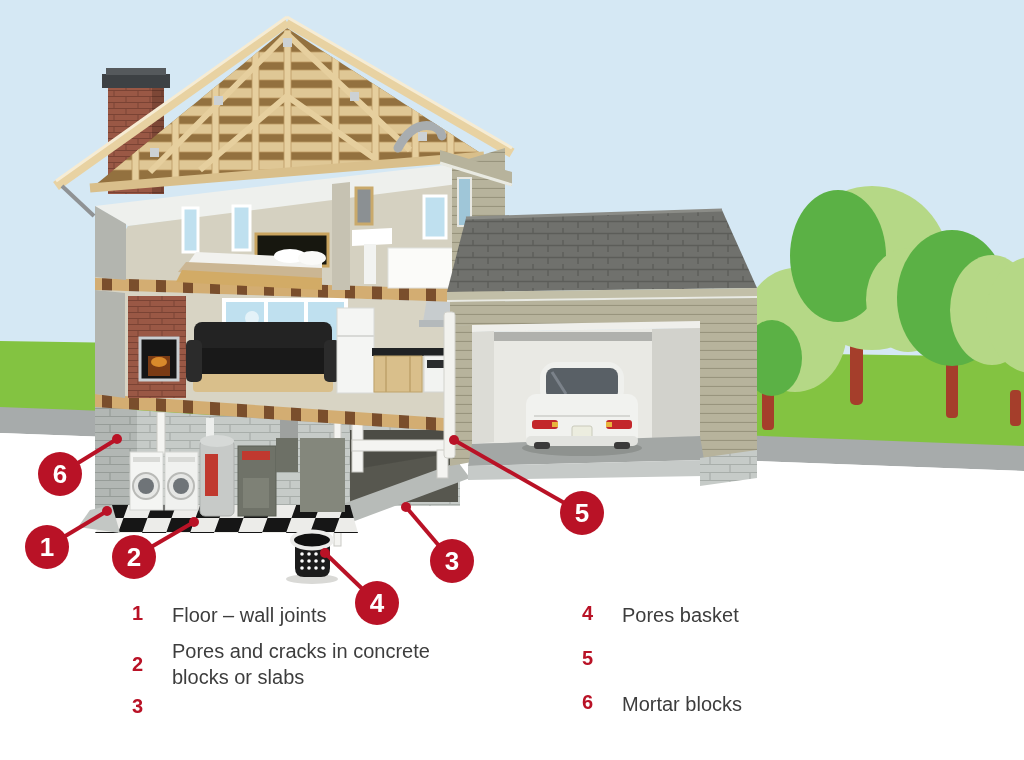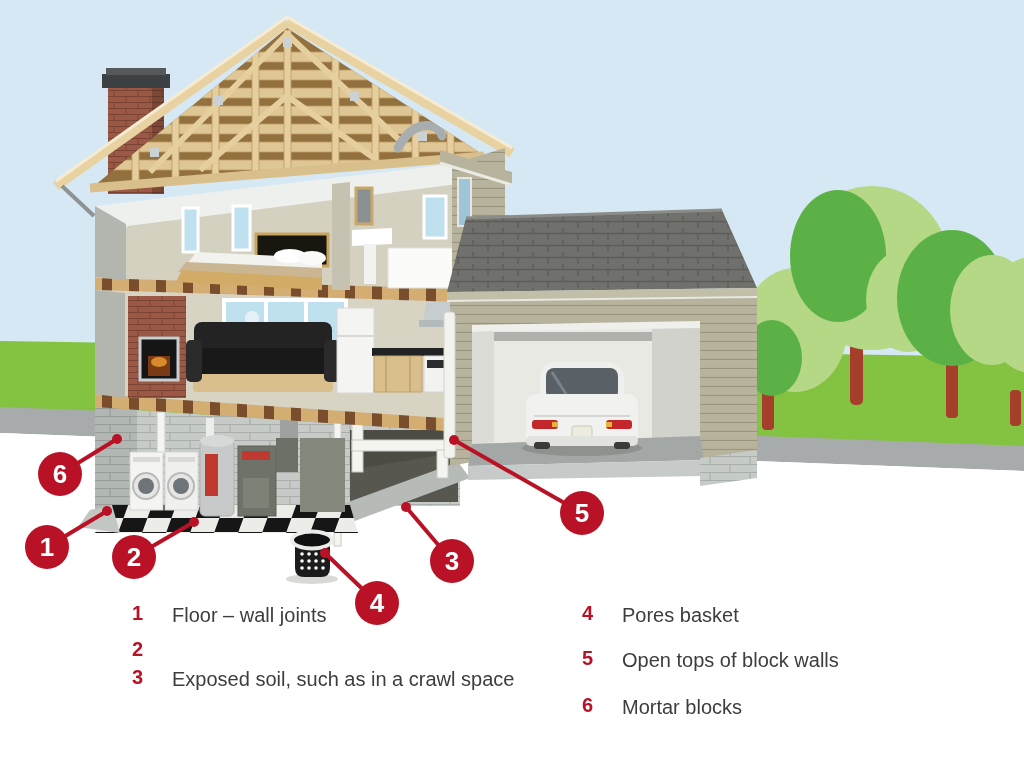--- a/index.html
+++ b/index.html
@@ -353,34 +353,33 @@
 <div class="marker m5">5</div>
 <div class="marker m6">6</div>
 
 <div class="legend legend-left">
   <div class="row r1">
     <span class="num">1</span>
     <span class="lbl">Floor – wall joints</span>
   </div>
   <div class="row r2">
     <span class="num">2</span>
+    <span class="lbl">Pores and cracks in concrete blocks or slabs</span>
   </div>
   <div class="row r3">
     <span class="num">3</span>
-    <span class="lbl">Exposed soil, such as in a crawl space</span>
   </div>
 </div>
 <div class="legend legend-right">
   <div class="row r4">
     <span class="num">4</span>
     <span class="lbl">Pores basket</span>
   </div>
   <div class="row r5">
     <span class="num">5</span>
-    <span class="lbl">Open tops of block walls</span>
   </div>
   <div class="row r6">
     <span class="num">6</span>
     <span class="lbl">Mortar blocks</span>
   </div>
 </div>
 
 </div>
 
 </body></html>

